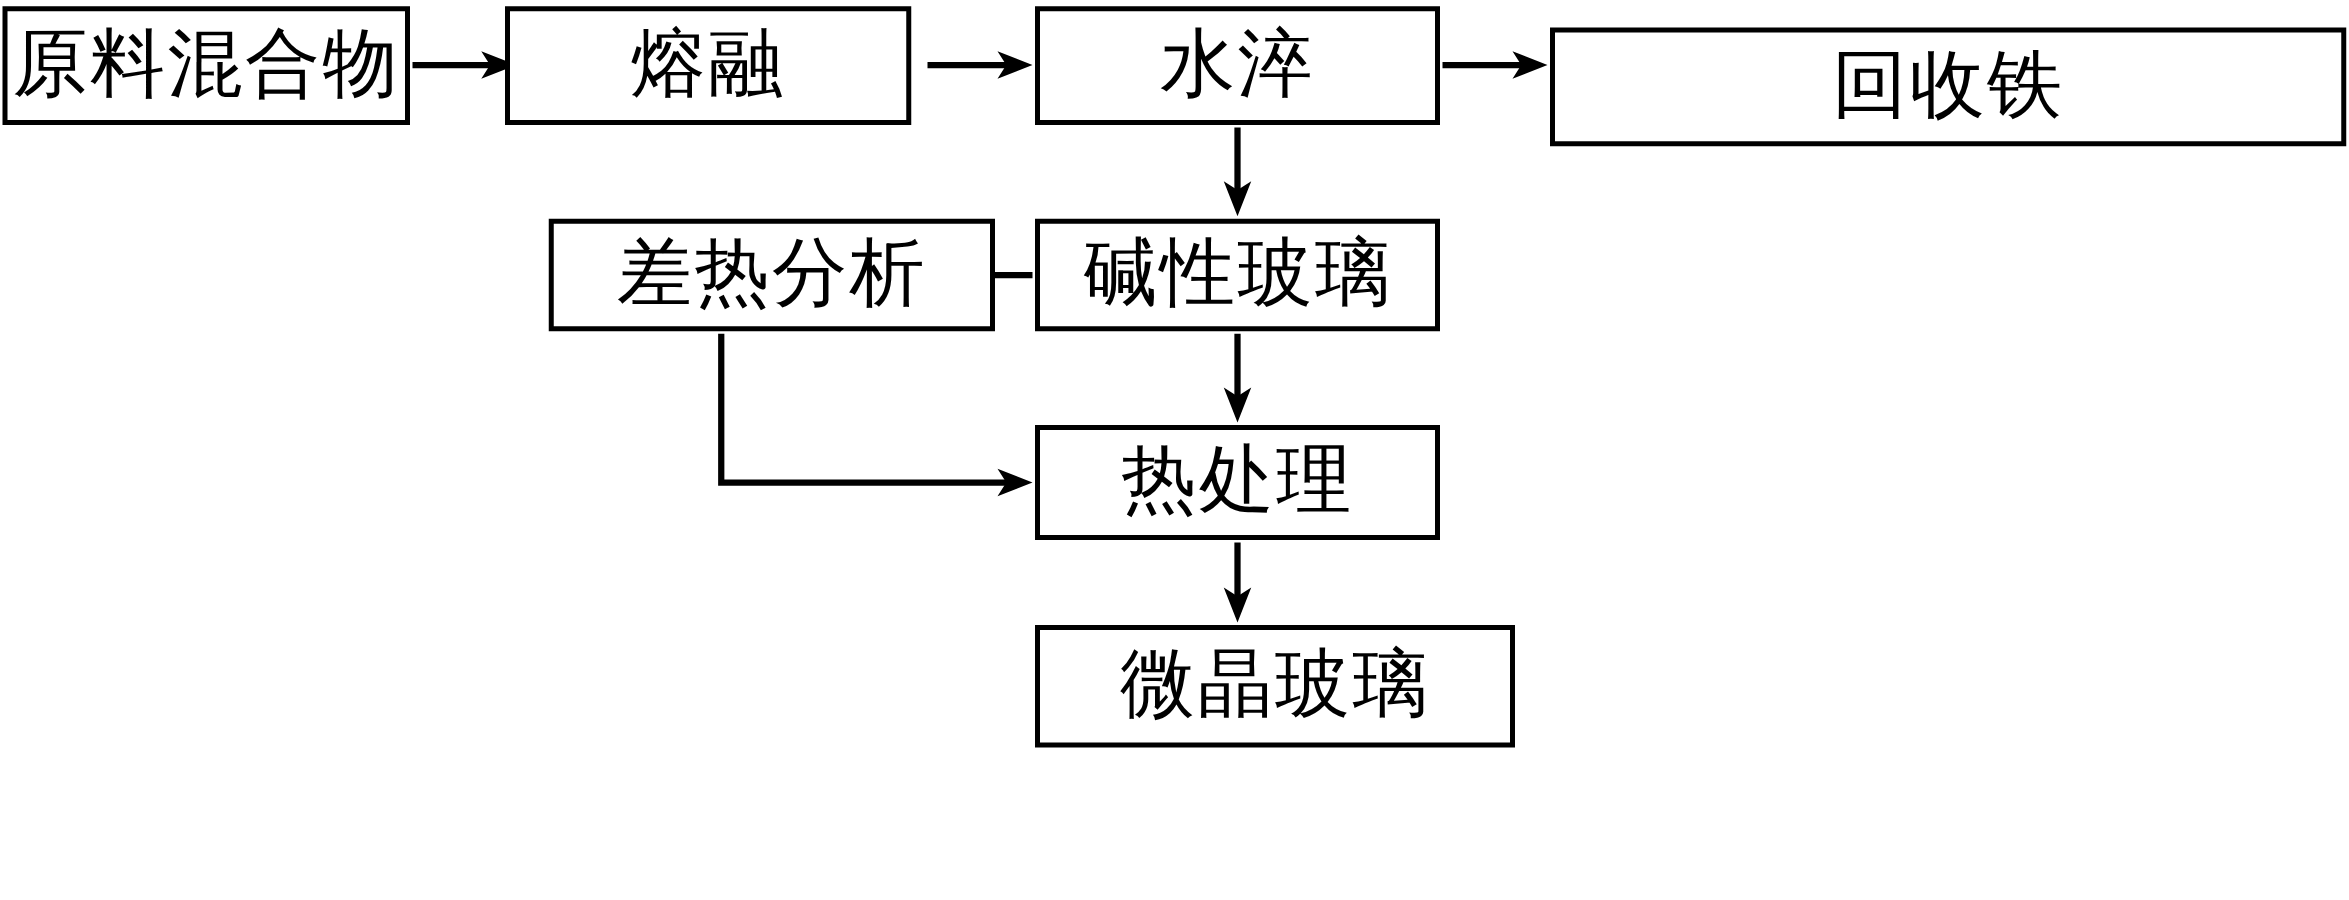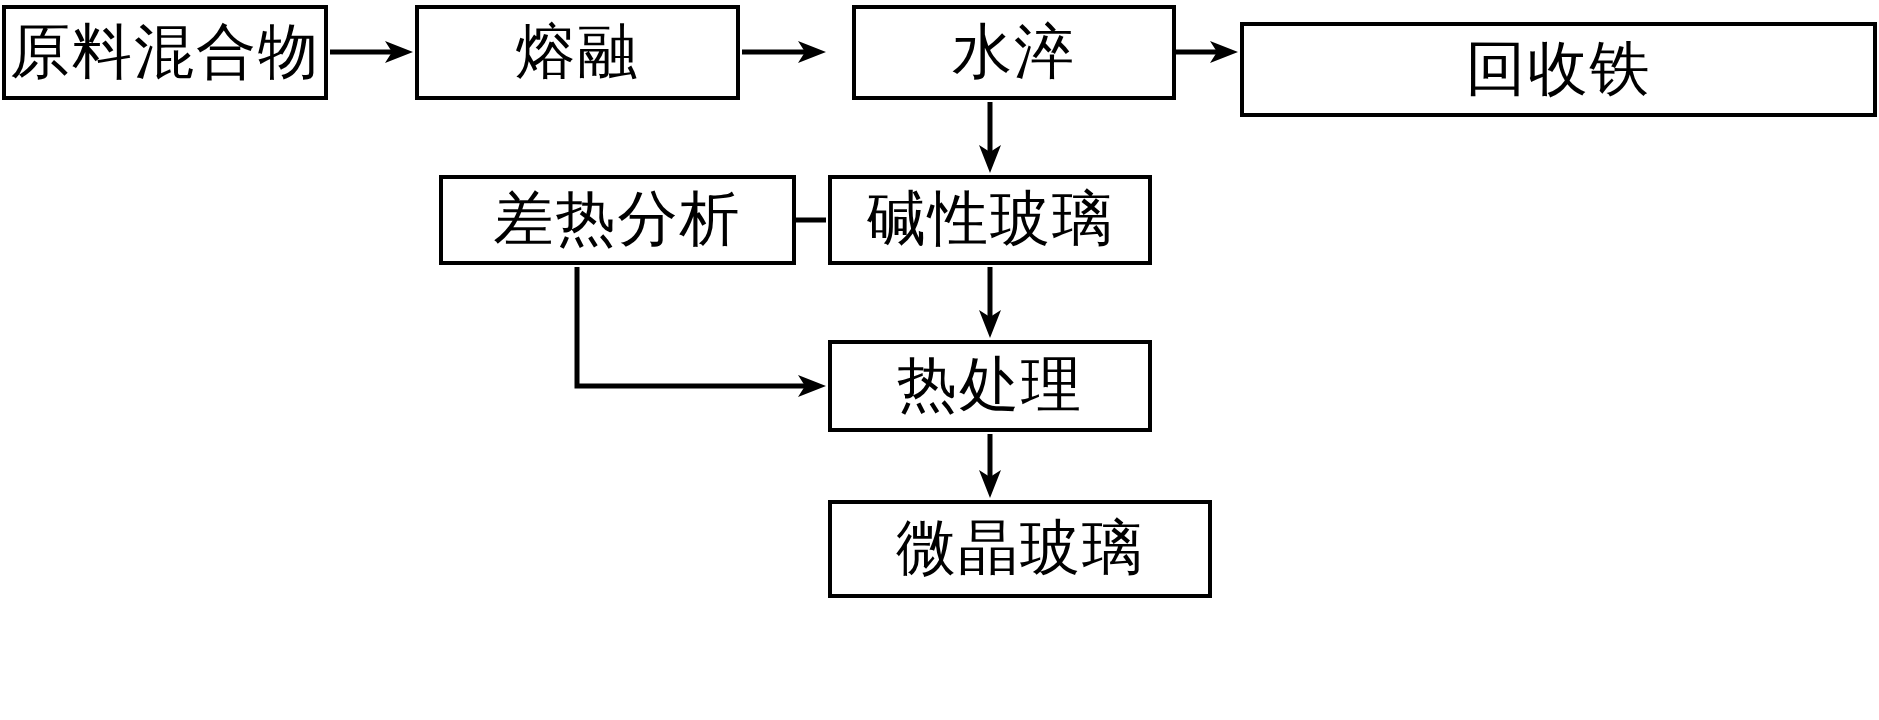--- a/index.html
+++ b/index.html
@@ -103,25 +103,25 @@
       <line class="edge-line" x1="990" y1="434" x2="990" y2="483"></line>
       <polygon class="edge-head" points="990,498 979,470 990,477 1001,470"></polygon>
     </g>
 
   </svg>
 
   <div class="node" style="left:2px; top:5px; width:326px; height:95px;">
     <span class="node-label">原料混合物</span>
   </div>
 
-  <div class="node" style="left:415px; top:5px; width:325px; height:95px;">
+  <div class="node" style="left:404px; top:5px; width:325px; height:95px;">
     <span class="node-label">熔融</span>
   </div>
 
-  <div class="node" style="left:828px; top:5px; width:324px; height:95px;margin-left:24px;">
+  <div class="node" style="left:828px; top:5px; width:324px; height:95px;">
     <span class="node-label">水淬</span>
   </div>
 
   <div class="node" style="left:1240px; top:22px; width:637px; height:95px;">
     <span class="node-label">回收铁</span>
   </div>
 
   <div class="node" style="left:439px; top:175px; width:357px; height:90px;">
     <span class="node-label">差热分析</span>
   </div>

